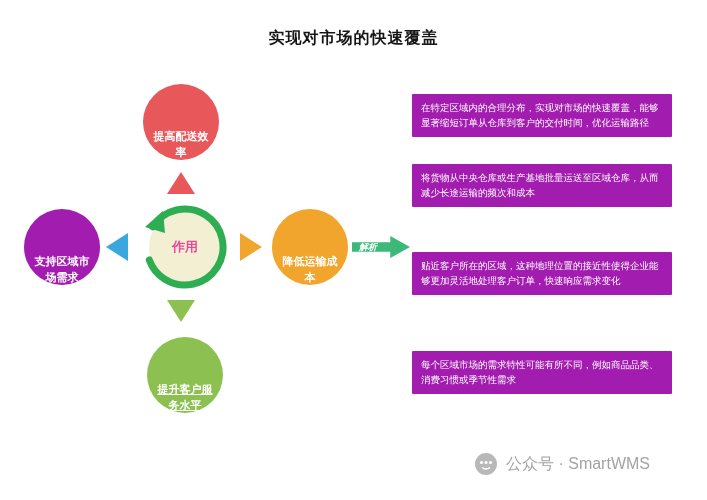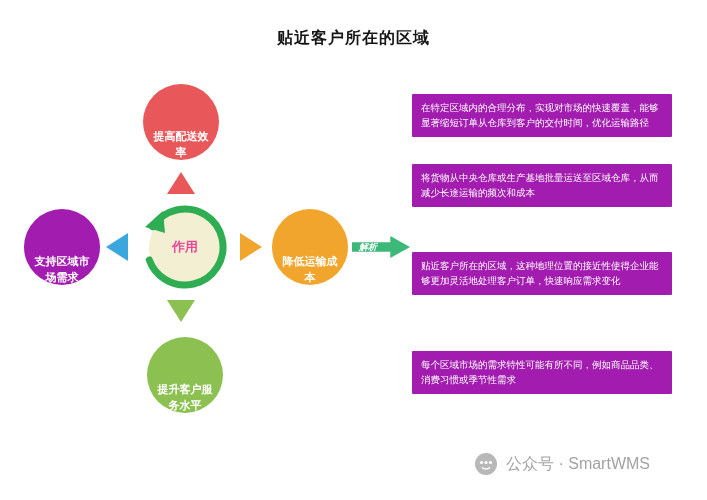--- a/index.html
+++ b/index.html
@@ -31,21 +31,21 @@
     display: flex; align-items: flex-end; justify-content: center;
     color: #ffffff;
     font-weight: bold;
     font-size: 11px;
     text-align: center;
   }
   .node span { width: 58px; line-height: 1.4; display: inline-block; }
   .node-top    { left: 143px; top: 84px;  background: #E8575A; }
   .node-left   { left: 24px;  top: 209px; background: #a21caf; }
   .node-right  { left: 272px; top: 209px; background: #F1A52C; }
-  .node-bottom { left: 147px; top: 337px; background: #8CC152; }
+  .node-bottom { left: 147px; top: 337px; background: #8CC152; text-decoration: underline; }
 
   
   .tri { position: absolute; width: 0; height: 0; }
   .tri-up {
     left: 167px; top: 172px;
     border-left: 14px solid transparent;
     border-right: 14px solid transparent;
     border-bottom: 22px solid #E8575A;
   }
   .tri-left {
@@ -114,21 +114,21 @@
     display: flex; align-items: center; gap: 8px;
     color: #a3a3a3;
     font-size: 16px;
   }
 </style>
 </head>
 <body>
 
 <div class="canvas">
 
-  <h1 class="title">贴近客户所在的区域</h1>
+  <h1 class="title">实现对市场的快速覆盖</h1>
 
   <div class="node node-top">
     <span>提高配送效率</span>
   </div>
   <div class="node node-left">
     <span>支持区域市场需求</span>
   </div>
   <div class="node node-right">
     <span>降低运输成本</span>
   </div>

